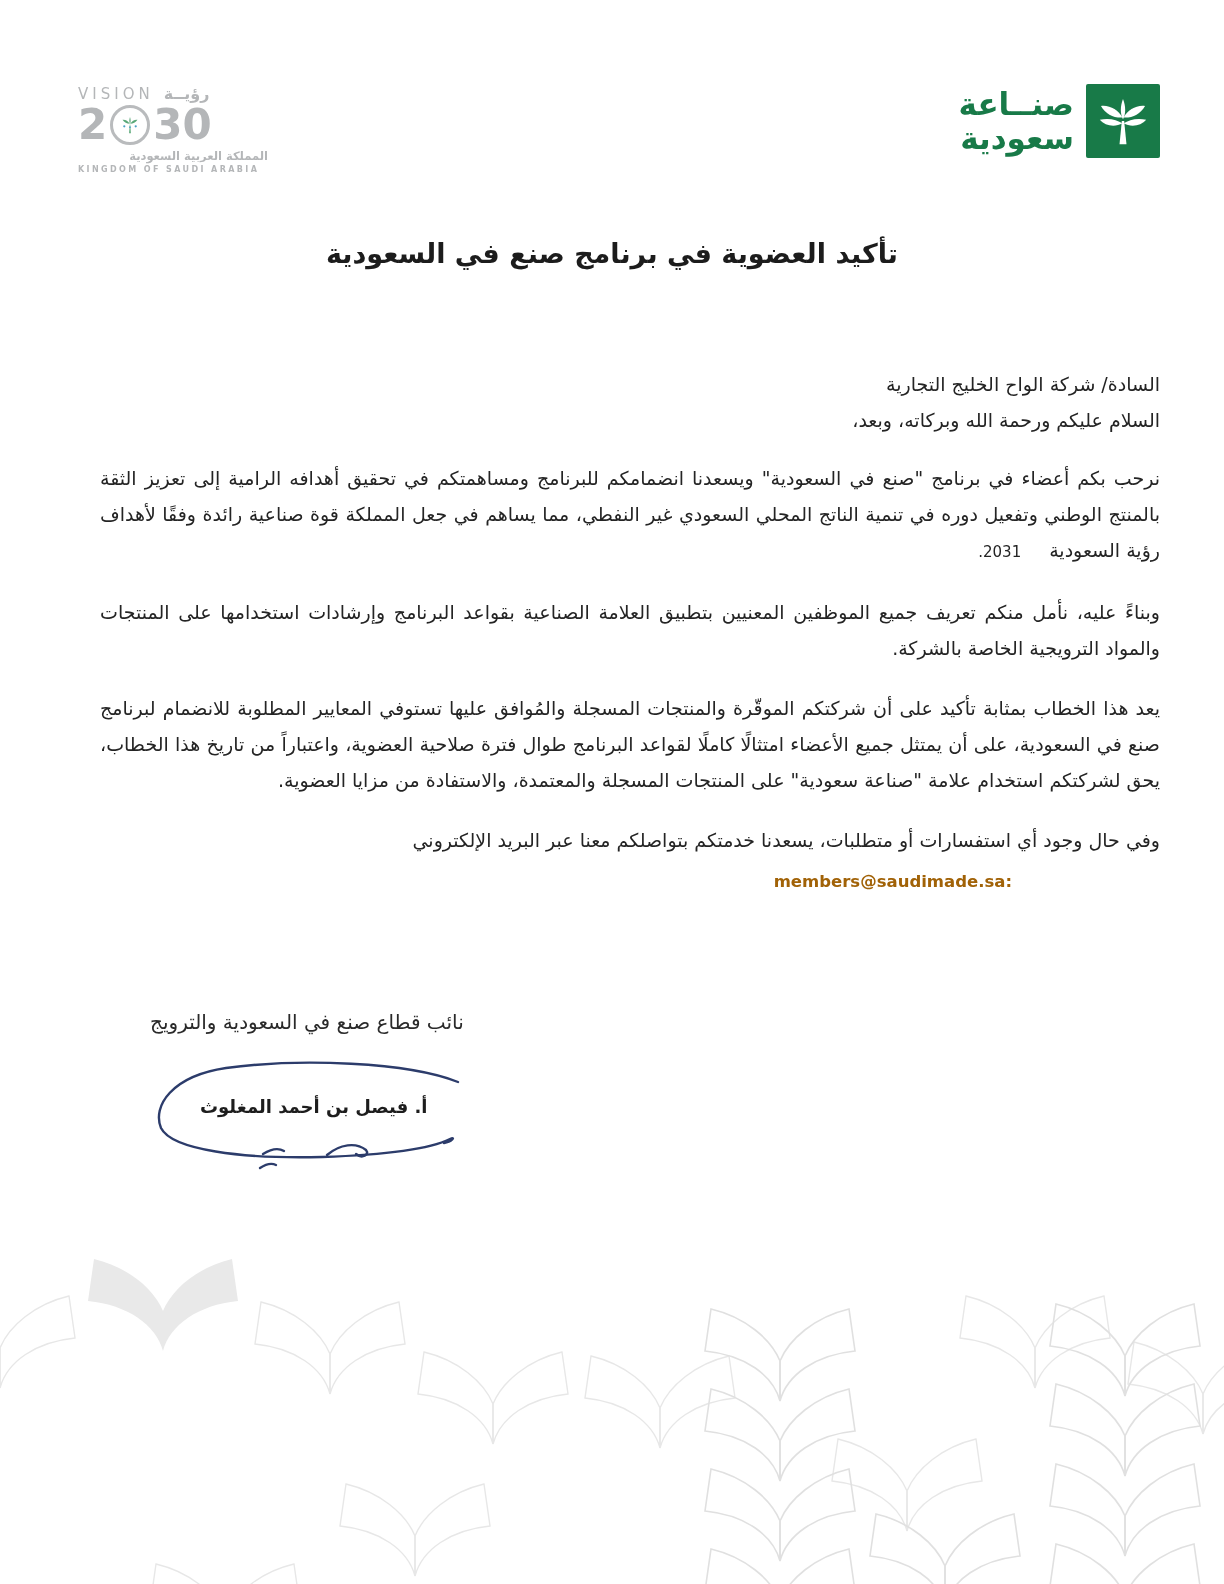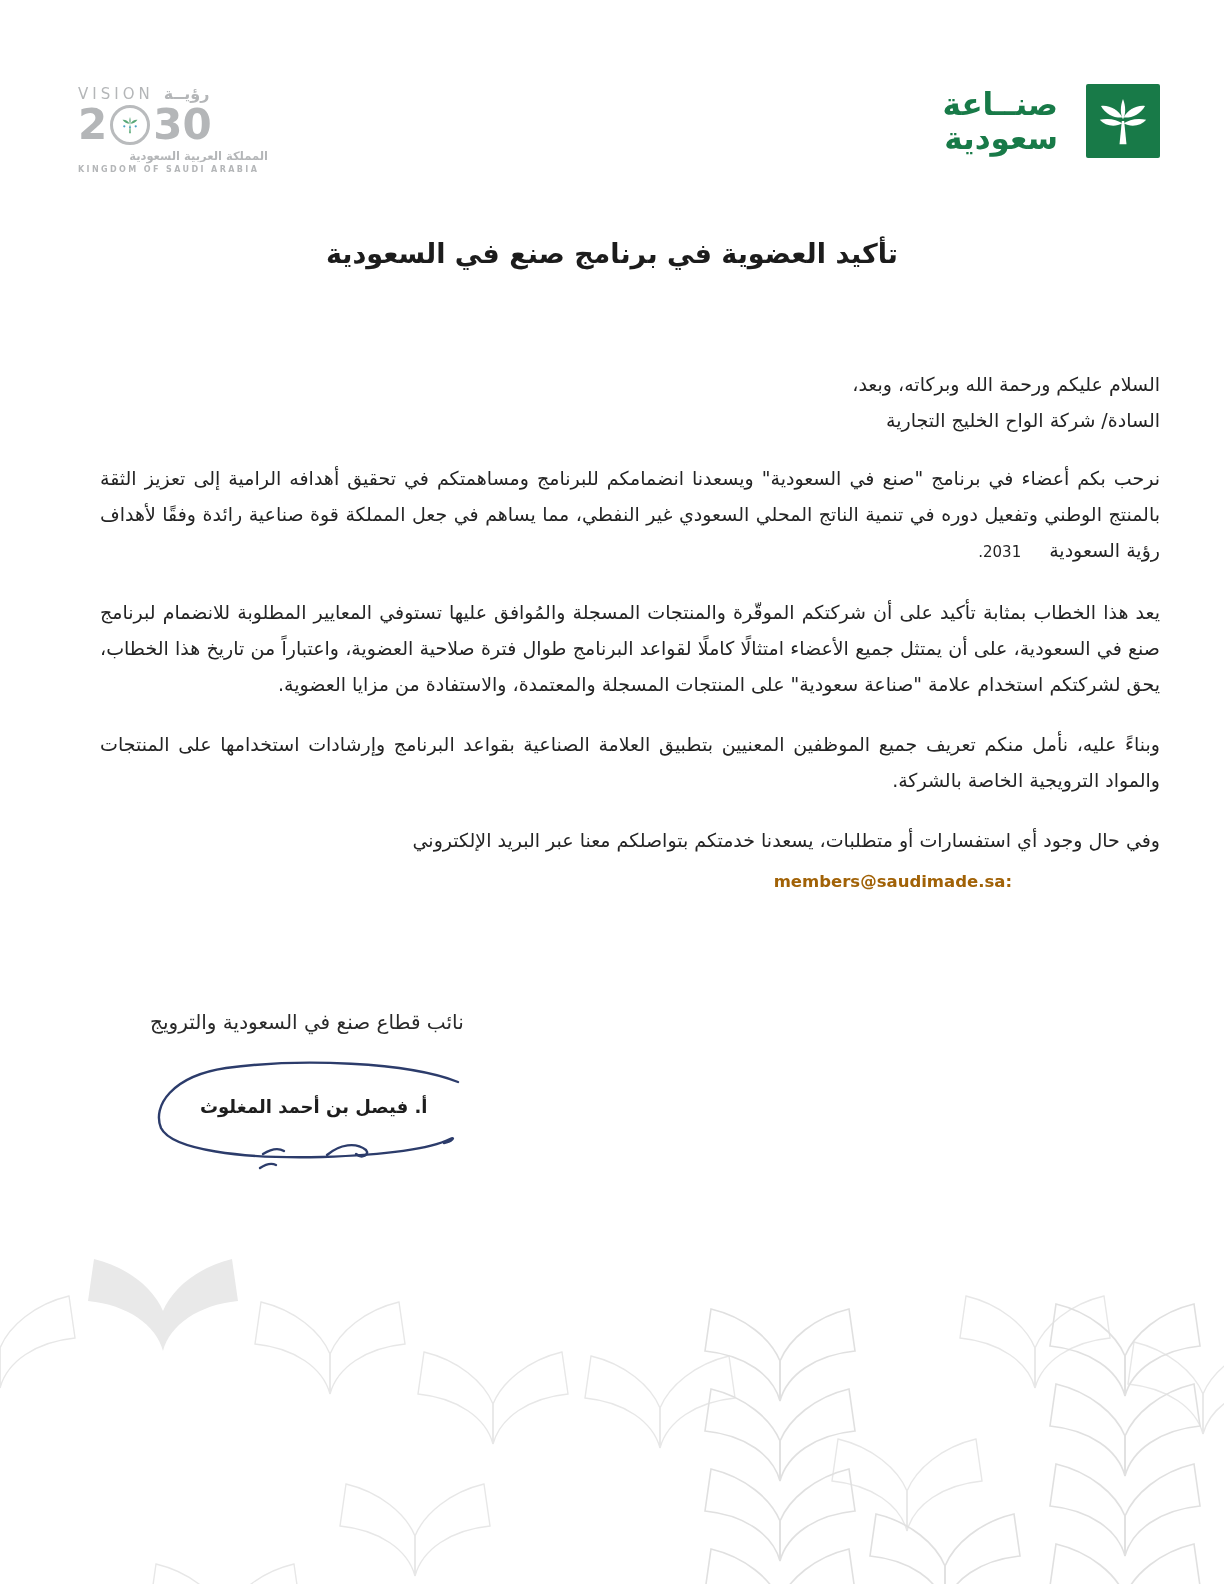--- a/index.html
+++ b/index.html
@@ -10,21 +10,21 @@
   
   .vision-logo{position:absolute;left:78px;top:84px;width:190px;color:#b4b6b8;}
   .vision-row1{display:flex;align-items:baseline;gap:10px;font-size:15px;}
   .vision-word{letter-spacing:4px;font-weight:500;}
   .roya-word{font-weight:600;font-size:16px;}
   .vision-row2{display:flex;align-items:center;gap:2px;font-size:42px;font-weight:bold;line-height:44px;color:#b4b6b8;}
   .palm-zero{display:inline-flex;align-items:center;justify-content:center;width:34px;height:34px;border:3px solid #b9bbbd;border-radius:50%;margin:0 1px;}
   .vision-row3{font-size:11.5px;margin-top:2px;font-weight:600;}
   .vision-row4{font-size:8px;letter-spacing:2.4px;margin-top:2px;font-weight:600;}
   
-  .sm-logo{position:absolute;right:64px;top:84px;display:flex;align-items:center;gap:28px;direction:rtl;}
+  .sm-logo{position:absolute;right:64px;top:84px;display:flex;align-items:center;gap:12px;direction:rtl;}
   .sm-square{width:74px;height:74px;background:#187a48;border-radius:2px;display:flex;align-items:center;justify-content:center;}
   .sm-text{display:flex;flex-direction:column;align-items:flex-start;line-height:34px;font-weight:bold;font-size:31px;color:#187a48;}
   
   .title{position:absolute;left:0;right:0;top:238px;text-align:center;font-size:27px;font-weight:bold;color:#1c1c1c;direction:rtl;}
   .letter-body{
     position:absolute;right:64px;left:100px;top:366px;direction:rtl;
     font-size:19px;line-height:36px;color:#242424;
   }
   .letter-body p{margin:0 0 24px 0;}
   .recipient-block p{margin:0;}
@@ -126,26 +126,26 @@
       <div class="sm-text">
         <span>صنــاعة</span>
         <span>سعودية</span>
       </div>
     </div>
 
     <div class="title">تأكيد العضوية في برنامج صنع في السعودية</div>
 
     <div class="letter-body">
       <div class="recipient-block">
+        <p>السادة/ شركة الواح الخليج التجارية</p>
         <p>السلام عليكم ورحمة الله وبركاته، وبعد،</p>
-        <p>السادة/ شركة الواح الخليج التجارية</p>
       </div>
       <p class="justify"><span>نرحب بكم أعضاء في برنامج "صنع في السعودية" ويسعدنا انضمامكم للبرنامج ومساهمتكم في تحقيق أهدافه الرامية إلى تعزيز الثقة بالمنتج الوطني وتفعيل دوره في تنمية الناتج المحلي السعودي غير النفطي، مما يساهم في جعل المملكة قوة صناعية رائدة وفقًا لأهداف رؤية السعودية</span><span class="year">2031.</span></p>
+      <p class="justify">وبناءً عليه، نأمل منكم تعريف جميع الموظفين المعنيين بتطبيق العلامة الصناعية بقواعد البرنامج وإرشادات استخدامها على المنتجات والمواد الترويجية الخاصة بالشركة.</p>
       <p class="justify">يعد هذا الخطاب بمثابة تأكيد على أن شركتكم الموقّرة والمنتجات المسجلة والمُوافق عليها تستوفي المعايير المطلوبة للانضمام لبرنامج صنع في السعودية، على أن يمتثل جميع الأعضاء امتثالًا كاملًا لقواعد البرنامج طوال فترة صلاحية العضوية، واعتباراً من تاريخ هذا الخطاب، يحق لشركتكم استخدام علامة "صناعة سعودية" على المنتجات المسجلة والمعتمدة، والاستفادة من مزايا العضوية.</p>
-      <p class="justify">وبناءً عليه، نأمل منكم تعريف جميع الموظفين المعنيين بتطبيق العلامة الصناعية بقواعد البرنامج وإرشادات استخدامها على المنتجات والمواد الترويجية الخاصة بالشركة.</p>
       <p style="margin-bottom:6px;">وفي حال وجود أي استفسارات أو متطلبات، يسعدنا خدمتكم بتواصلكم معنا عبر البريد الإلكتروني</p>
       <p class="email-line"><span class="email" dir="ltr">members@saudimade.sa:</span></p>
     </div>
 
     <div class="sig-role">نائب قطاع صنع في السعودية والترويج</div>
     <div class="sig-name">أ. فيصل بن أحمد المغلوث</div>
     <svg class="sig-ink" width="330" height="135" viewBox="0 0 330 135" fill="none" xmlns="http://www.w3.org/2000/svg">
       <g stroke="#2c3c6b" stroke-width="2.4" stroke-linecap="round" fill="none">
         <path d="M308,24 C258,4 150,0 76,10 C22,18 2,48 11,70 C22,92 92,101 172,99 C232,97 280,91 300,81 C306,78 302,84 294,85"></path>
         <path d="M177,97 C190,86 206,84 216,92 C220,97 212,101 206,96"></path>

